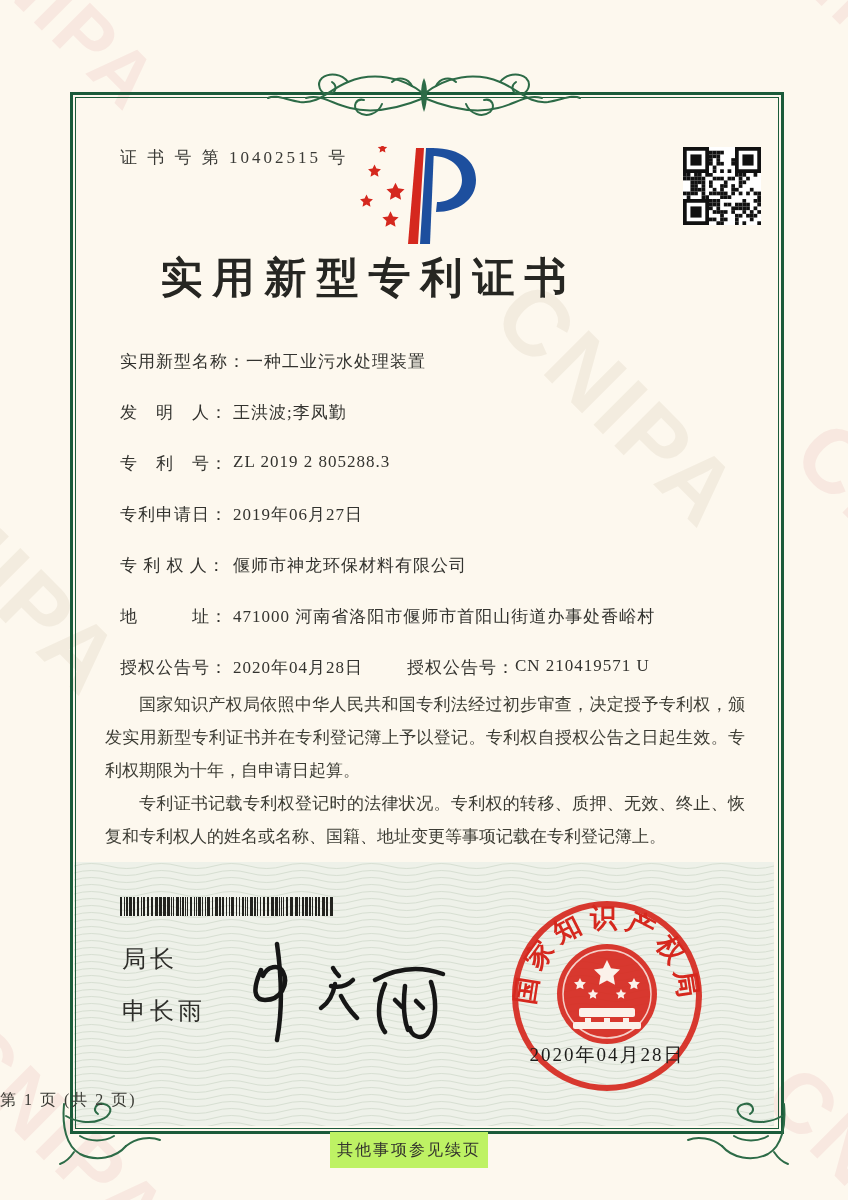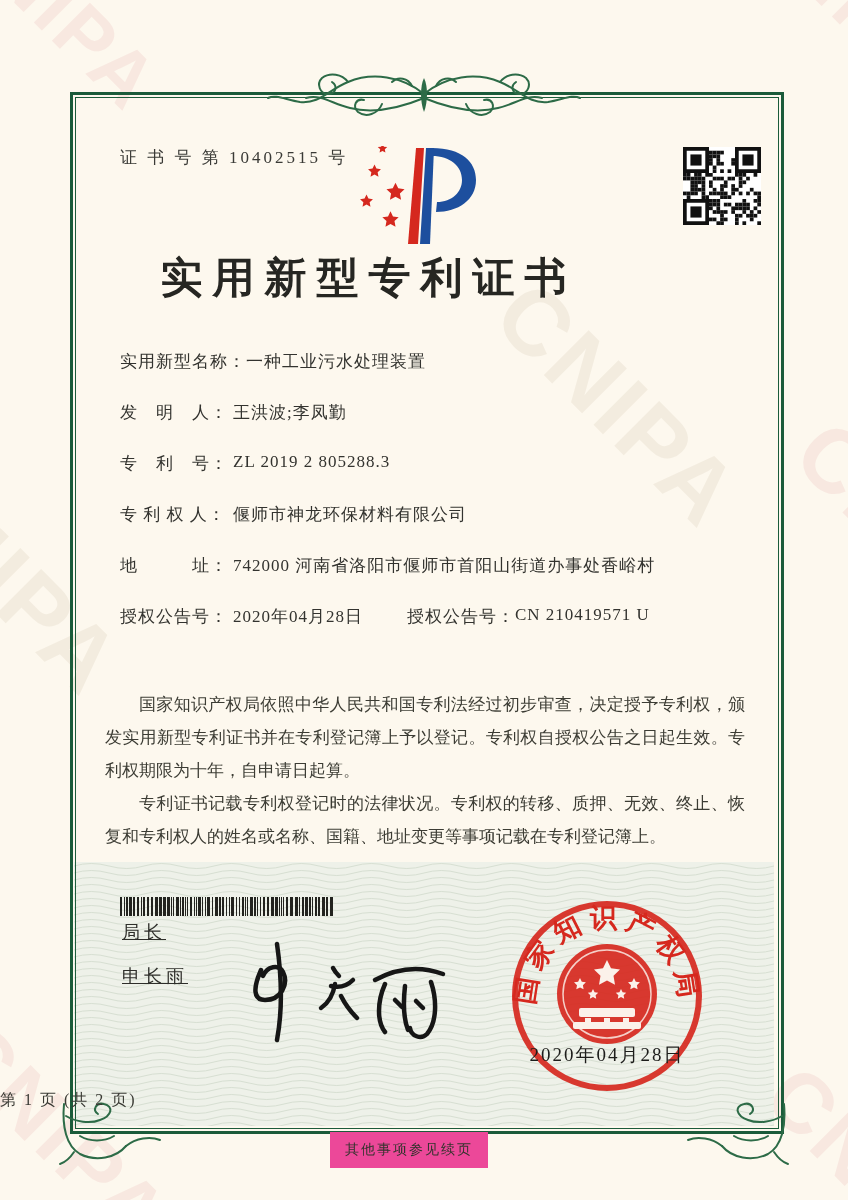--- a/index.html
+++ b/index.html
@@ -27,30 +27,30 @@
          font-size:42px;font-weight:bold;letter-spacing:10px;color:#262622;}
   .fields{position:absolute;left:120px;top:350px;width:610px;}
   .frow{height:51px;display:flex;align-items:flex-start;font-size:17px;color:#33332f;}
   .flabel{flex:0 0 113px;white-space:nowrap;letter-spacing:1px;}
   .fvalue{white-space:nowrap;letter-spacing:1px;}
   .fpair2{margin-left:44px;display:flex;}
   .paras{position:absolute;left:105px;top:688px;width:640px;font-size:17px;line-height:33px;
          color:#3c3c34;text-align:justify;}
   .paras p{margin:0;text-indent:2em;}
   .barcode{position:absolute;left:120px;top:897px;}
-  .officer{position:absolute;left:122px;top:920px;font-family:"Liberation Sans","DejaVu Sans",sans-serif;
-           font-size:18px;color:#2e2e2a;letter-spacing:4px;text-decoration:underline;}
+  .officer{position:absolute;left:122px;top:943px;font-family:"Liberation Sans","DejaVu Sans",sans-serif;
+           font-size:24px;color:#2e2e2a;letter-spacing:4px;}
   .officer div{margin-bottom:20px;}
   .signature{position:absolute;left:235px;top:938px;}
   .seal{position:absolute;left:505px;top:896px;z-index:5;}
   .pagenum{position:absolute;left:0;top:1090px;width:810px;
            font-size:16px;letter-spacing:2px;color:#3a3a34;}
   .cont-strip{position:absolute;left:330px;top:1132px;width:158px;height:36px;z-index:4;
-              background:#ec4899;display:flex;align-items:center;justify-content:center;
-              font-size:14px;letter-spacing:2px;color:#33332d;}
+              background:#bef264;display:flex;align-items:center;justify-content:center;
+              font-size:16px;letter-spacing:2px;color:#33332d;}
 </style>
 </head>
 <body>
 
 <div class="page">
 
   <span class="wm pink" style="left:-74px;top:-40px;font-size:78px;">CNIPA</span>
   <span class="wm pink" style="left:724px;top:-46px;font-size:78px;">CNIPA</span>
   <span class="wm beige" style="left:468px;top:352px;font-size:92px;">CNIPA</span>
   <span class="wm beige" style="left:-150px;top:520px;font-size:92px;">CNIPA</span>
@@ -313,26 +313,30 @@
       </div>
       <div class="frow">
         <span class="flabel">发　明　人：</span>
         <span class="fvalue">王洪波;李凤勤</span>
       </div>
       <div class="frow">
         <span class="flabel">专　利　号：</span>
         <span class="fvalue">ZL 2019 2 805288.3</span>
       </div>
       <div class="frow">
+        <span class="flabel">专利申请日：</span>
+        <span class="fvalue">2019年06月27日</span>
+      </div>
+      <div class="frow">
         <span class="flabel">专 利 权 人：</span>
         <span class="fvalue">偃师市神龙环保材料有限公司</span>
       </div>
       <div class="frow">
         <span class="flabel">地　　　址：</span>
-        <span class="fvalue">742000 河南省洛阳市偃师市首阳山街道办事处香峪村</span>
+        <span class="fvalue">471000 河南省洛阳市偃师市首阳山街道办事处香峪村</span>
       </div>
       <div class="frow">
         <span class="flabel">授权公告号：</span>
         <span class="fvalue">2020年04月28日</span>
         <span class="fpair2">
           <span class="flabel" style="flex-basis:auto;">授权公告号：</span>
           <span class="fvalue">CN 210419571 U</span>
         </span>
       </div>
     </div>

